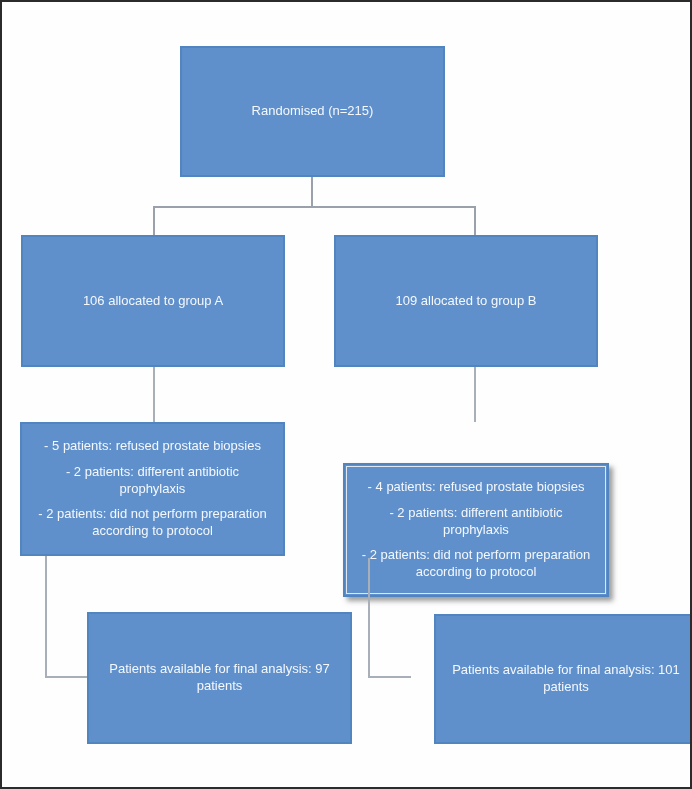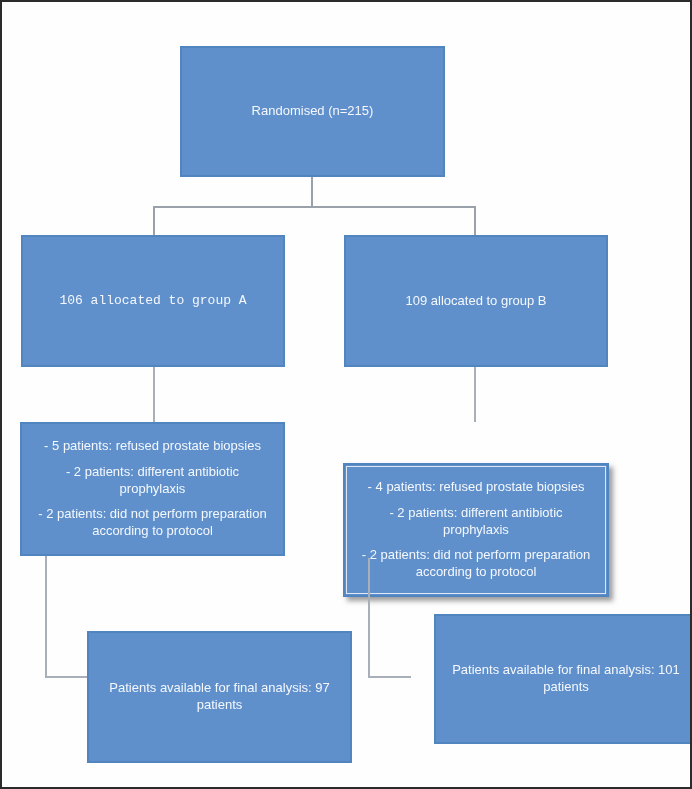--- a/index.html
+++ b/index.html
@@ -63,24 +63,24 @@
 
   <div class="node" style="left:178px; top:44px; width:265px; height:131px;">
     <div class="label">Randomised (n=215)</div>
   </div>
 
   <div class="line" style="left:309px; top:175px; width:2px; height:31px;"></div>
   <div class="line" style="left:151px; top:204px; width:323px; height:2px;"></div>
   <div class="line" style="left:151px; top:204px; width:2px; height:29px;"></div>
   <div class="line" style="left:472px; top:204px; width:2px; height:29px;"></div>
 
-  <div class="node" style="left:19px; top:233px; width:264px; height:132px;font-family:Liberation Mono, monospace;">
+  <div class="node" style="left:19px; top:233px; width:264px; height:132px;">
     <div class="label">106 allocated to group A</div>
   </div>
-  <div class="node" style="left:342px; top:233px; width:264px; height:132px;justify-content:center;">
+  <div class="node" style="left:332px; top:233px; width:264px; height:132px;justify-content:center;">
     <div class="label">109 allocated to group B</div>
   </div>
 
   <div class="line light" style="left:151px; top:365px; width:2px; height:55px;"></div>
   <div class="line light" style="left:472px; top:365px; width:2px; height:55px;"></div>
 
   <div class="node exclusions" style="left:18px; top:420px; width:265px; height:134px;">
     <p>- 5 patients: refused prostate biopsies</p>
     <p>- 2 patients: different antibiotic prophylaxis</p>
     <p>- 2 patients: did not perform preparation according to protocol</p>
@@ -89,20 +89,20 @@
     <p>- 4 patients: refused prostate biopsies</p>
     <p>- 2 patients: different antibiotic prophylaxis</p>
     <p>- 2 patients: did not perform preparation according to protocol</p>
   </div>
 
   <div class="line light" style="left:43px; top:554px; width:2px; height:122px;"></div>
   <div class="line light" style="left:43px; top:674px; width:43px; height:2px;"></div>
   <div class="line light" style="left:366px; top:556px; width:2px; height:120px;"></div>
   <div class="line light" style="left:366px; top:674px; width:43px; height:2px;"></div>
 
-  <div class="node" style="left:85px; top:629px; width:265px; height:132px;">
+  <div class="node" style="left:85px; top:610px; width:265px; height:132px;">
     <div class="label">Patients available for final analysis: 97 patients</div>
   </div>
   <div class="node" style="left:408px; top:612px; width:264px; height:130px;margin-left:24px;">
     <div class="label">Patients available for final analysis: 101 patients</div>
   </div>
 
 </div>
 
 </body></html>

